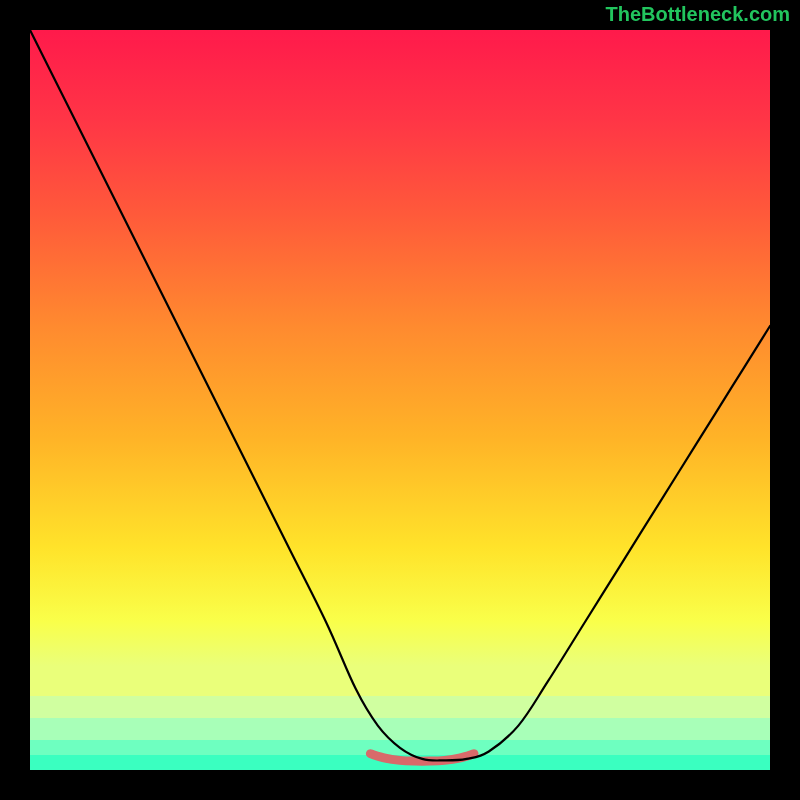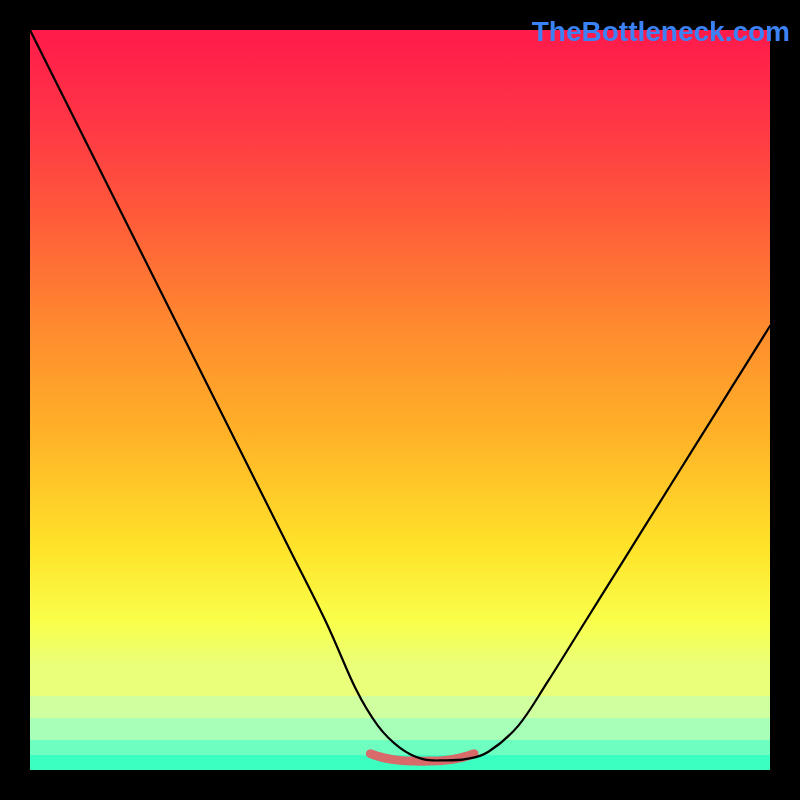--- a/index.html
+++ b/index.html
@@ -6,24 +6,24 @@
   body {
     width: 800px;
     height: 800px;
     background: #000;
     position: relative;
     overflow: hidden;
     font-family: Arial, Helvetica, sans-serif;
   }
   .watermark {
     position: absolute;
-    top: 16px;
+    top: 3px;
     right: 10px;
-    color: #3b82f6;
-    font-size: 28px;
+    color: #22c55e;
+    font-size: 20px;
     font-weight: 600;
     z-index: 10;
   }
   .plot-wrap {
     position: absolute;
     left: 30px;
     top: 30px;
     width: 740px;
     height: 740px;
   }

